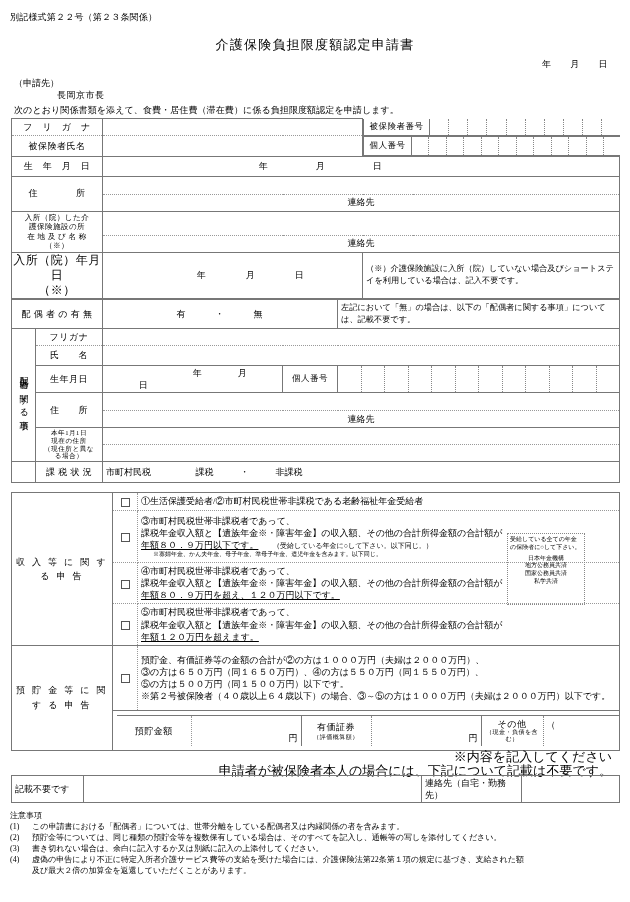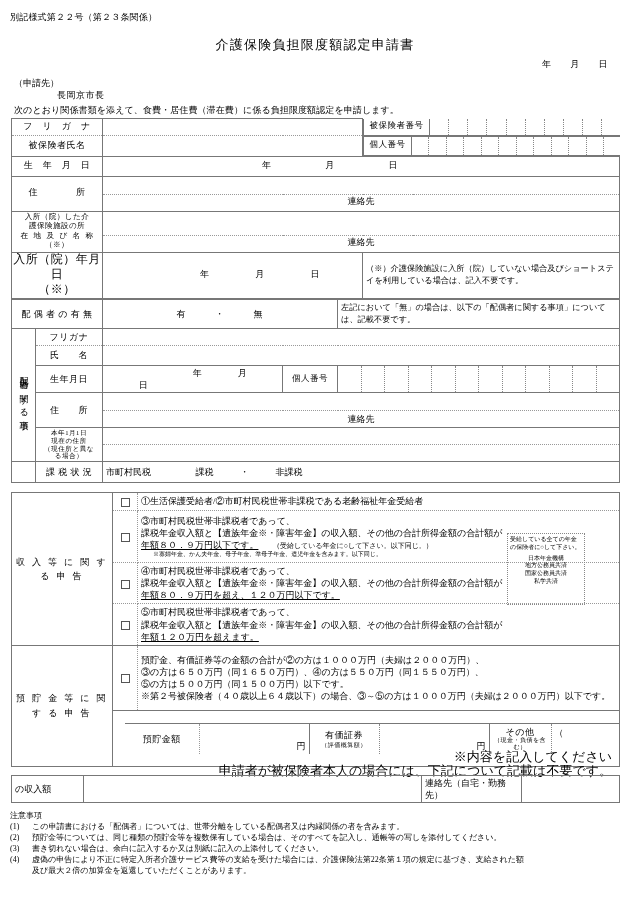--- a/index.html
+++ b/index.html
@@ -92,21 +92,21 @@
   <div class="doctitle">介護保険負担限度額認定申請書</div>
   <div class="datestamp">
     <span>年</span>
     <span>月</span>
     <span>日</span>
   </div>
   <div class="toline">（申請先）</div>
   <div class="toname">長岡京市長</div>
   <div class="leadline">次のとおり関係書類を添えて、食費・居住費（滞在費）に係る負担限度額認定を申請します。</div>
 
-  <table class="frm" style="left:11px;top:118px;width:608px;font-family:Liberation Mono, monospace;">
+  <table class="frm" style="left:11px;top:118px;width:608px;">
     <colgroup>
       <col style="width:91px">
         <col style="width:180px">
         <col style="width:80px">
       <col style="width:50px">
         <col style="width:207px">
     </colgroup>
     <tbody>
 
       <tr>
@@ -390,21 +390,21 @@
         </td>
         <td class="dashed-l lft" style="padding:3px 3px;">
           <div>預貯金、有価証券等の金額の合計が②の方は１０００万円（夫婦は２０００万円）、</div>
           <div>③の方は６５０万円（同１６５０万円）、④の方は５５０万円（同１５５０万円）、</div>
           <div>⑤の方は５００万円（同１５００万円）以下です。</div>
           <div>※第２号被保険者（４０歳以上６４歳以下）の場合、③～⑤の方は１０００万円（夫婦は２０００万円）以下です。</div>
         </td>
       </tr>
 
       <tr>
-        <td colspan="2" style="padding:12px;border-left:1px solid #777;margin-top:12px;">
+        <td colspan="2" style="padding:4px;border-left:1px solid #777;margin-top:12px;">
           <table style="border-collapse:collapse;table-layout:fixed;width:100%;">
             <colgroup>
               <col style="width:74px">
                 <col style="width:110px">
                 <col style="width:70px">
               <col style="width:110px">
                 <col style="width:62px">
                 <col style="width:181px">
             </colgroup>
             <tbody>
@@ -455,21 +455,21 @@
 
   <table class="frm" style="left:11px;top:775px;width:608px;">
     <colgroup>
       <col style="width:72px">
         <col style="width:338px">
         <col style="width:100px">
         <col style="width:98px">
     </colgroup>
     <tbody>
       <tr>
-        <td class="lft" style="height:16px;">の収入額</td>
+        <td class="lft" style="height:16px;">記載不要です</td>
         <td></td>
         <td class="lft">連絡先（自宅・勤務先）</td>
         <td></td>
       </tr>
     </tbody>
   </table>
 
   <div class="notes" style="top:810px;width:612px;">
     <div>注意事項</div>
     <div class="nrow">

